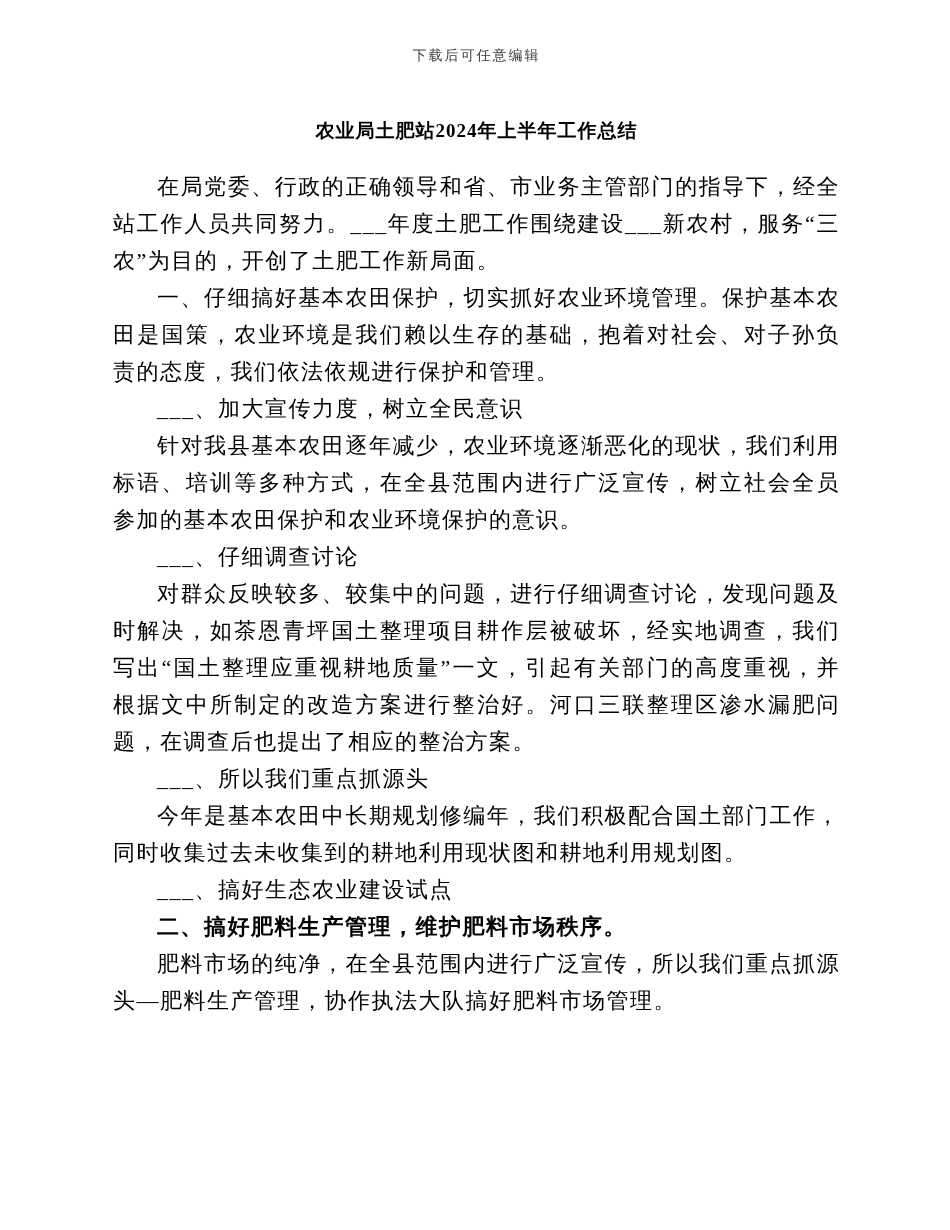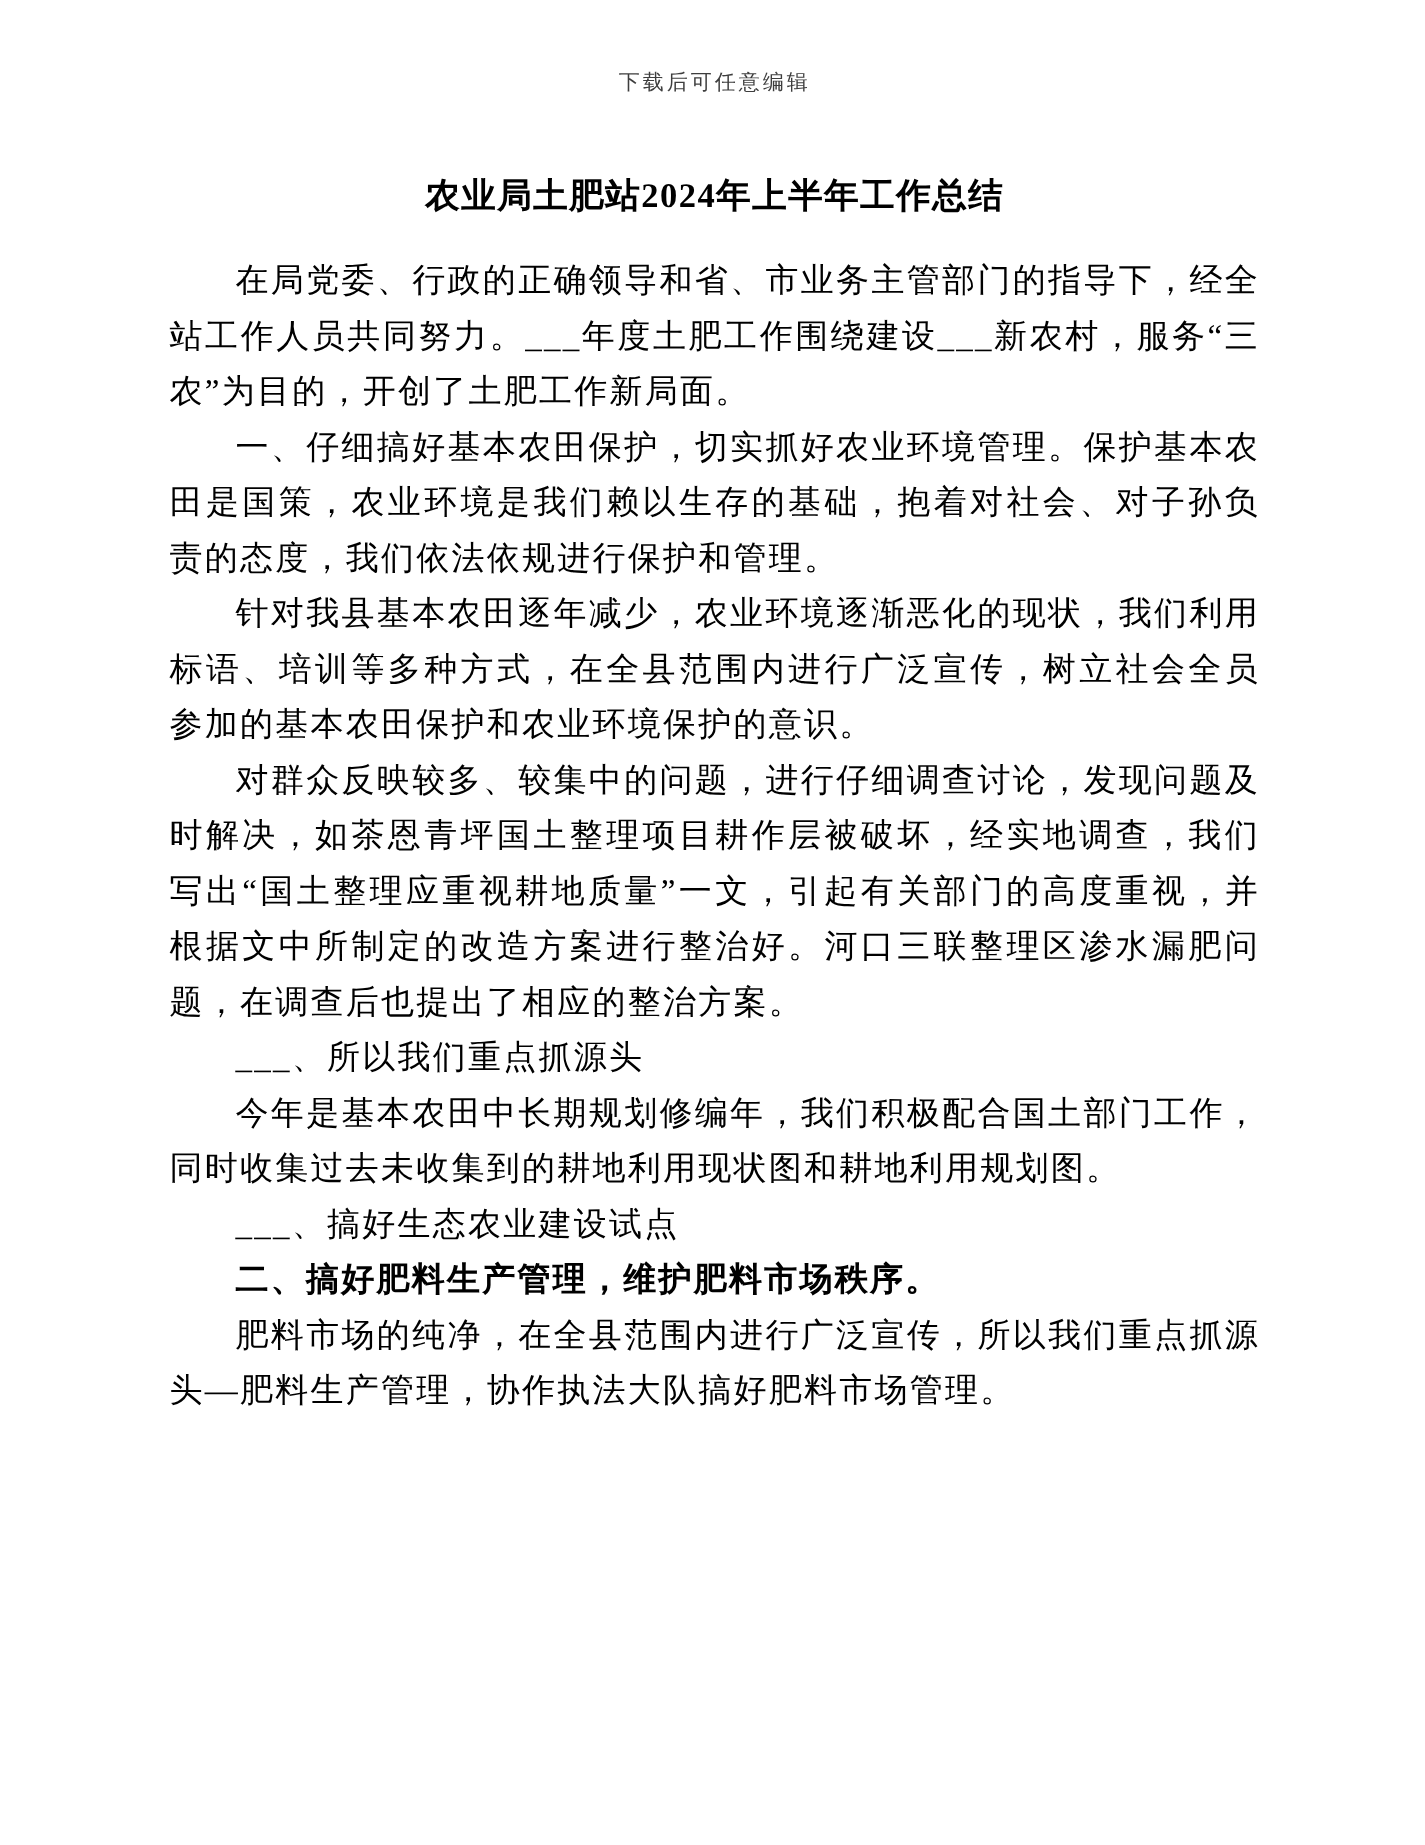--- a/index.html
+++ b/index.html
@@ -24,21 +24,21 @@
   .watermark {
     text-align: center;
     font-size: 14px;
     line-height: 20px;
     color: #3d3d3d;
     letter-spacing: 2px;
   }
   .doc-title {
     margin: 48px 0 0 0;
     text-align: center;
-    font-size: 23px;
+    font-size: 19px;
     line-height: 34px;
     font-weight: bold;
     color: #000000;
     letter-spacing: 1px;
   }
   .doc-body {
     margin-top: 20px;
   }
   .para {
     margin: 0;
@@ -61,23 +61,25 @@
   <div class="watermark">下载后可任意编辑</div>
 
   <h1 class="doc-title">农业局土肥站2024年上半年工作总结</h1>
 
   <div class="doc-body">
 
     <p class="para">在局党委、行政的正确领导和省、市业务主管部门的指导下，经全站工作人员共同努力。___年度土肥工作围绕建设___新农村，服务“三农”为目的，开创了土肥工作新局面。</p>
 
     <p class="para">一、仔细搞好基本农田保护，切实抓好农业环境管理。保护基本农田是国策，农业环境是我们赖以生存的基础，抱着对社会、对子孙负责的态度，我们依法依规进行保护和管理。</p>
 
+    <p class="para">___、加大宣传力度，树立全民意识</p>
 
     <p class="para">针对我县基本农田逐年减少，农业环境逐渐恶化的现状，我们利用标语、培训等多种方式，在全县范围内进行广泛宣传，树立社会全员参加的基本农田保护和农业环境保护的意识。</p>
 
+    <p class="para">___、仔细调查讨论</p>
 
     <p class="para">对群众反映较多、较集中的问题，进行仔细调查讨论，发现问题及时解决，如茶恩青坪国土整理项目耕作层被破坏，经实地调查，我们写出“国土整理应重视耕地质量”一文，引起有关部门的高度重视，并根据文中所制定的改造方案进行整治好。河口三联整理区渗水漏肥问题，在调查后也提出了相应的整治方案。</p>
 
     <p class="para">___、所以我们重点抓源头</p>
 
     <p class="para">今年是基本农田中长期规划修编年，我们积极配合国土部门工作，同时收集过去未收集到的耕地利用现状图和耕地利用规划图。</p>
 
     <p class="para">___、搞好生态农业建设试点</p>
 
 

